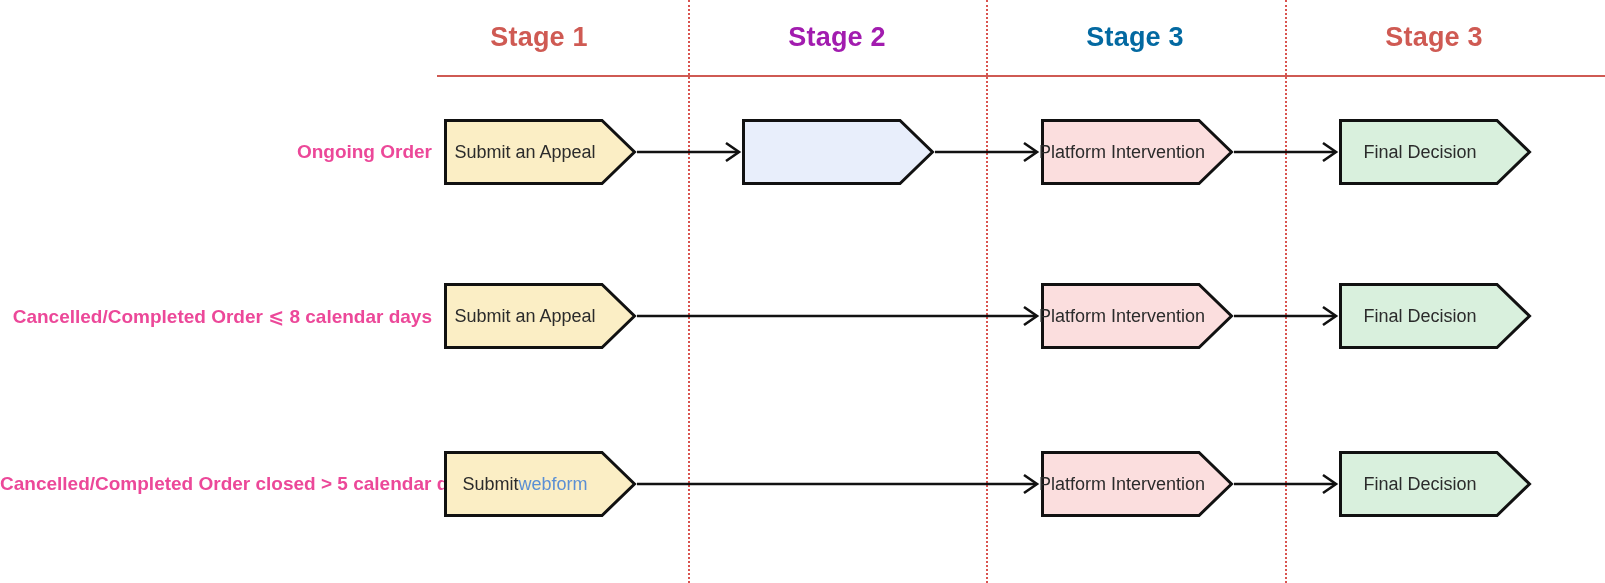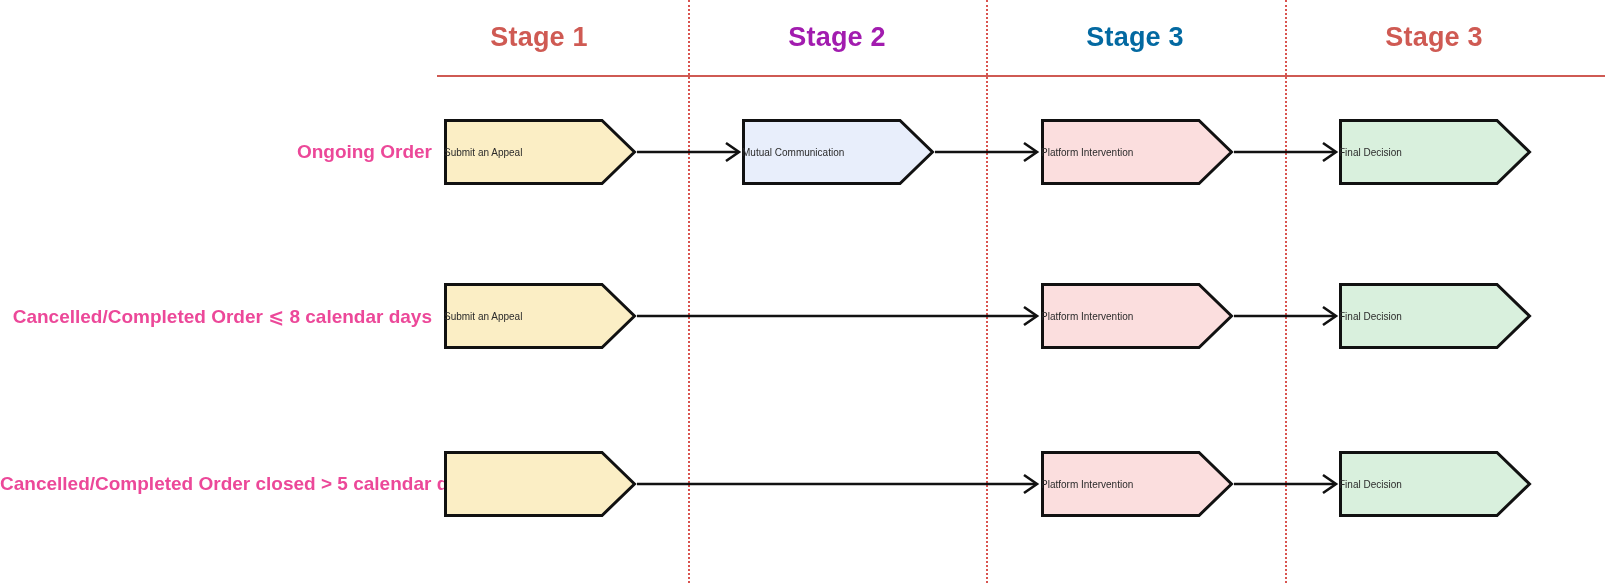--- a/index.html
+++ b/index.html
@@ -72,21 +72,22 @@
     left: 0;
     top: 0;
     overflow: visible;
   }
   .node .node-label {
     position: absolute;
     left: 0;
     top: 0;
     display: flex;
     align-items: center;
-    font-size: 10px;
+    justify-content: center;
+    font-size: 18px;
     color: #2b2b2b;
     white-space: nowrap;
     pointer-events: none;
   }
   .node .node-label .link {
     color: #5b8fd4;
   }
 
   
   .connector {
@@ -141,23 +142,20 @@
           <polygon points="1.5,1.5 158,1.5 190.5,33 158,64.5 1.5,64.5" fill="#fbeec5" stroke="#111111" stroke-width="3" stroke-linejoin="miter"></polygon>
         </svg>
         <div class="node-label" style="width: 162px; height: 66px;">
           <span>Submit an Appeal</span>
         </div>
       </div>
       <div class="node" style="left: 742px; top: 152px; width: 192px; height: 66px;">
         <svg width="192" height="66" viewBox="0 0 192 66">
           <polygon points="1.5,1.5 158,1.5 190.5,33 158,64.5 1.5,64.5" fill="#e8eefb" stroke="#111111" stroke-width="3" stroke-linejoin="miter"></polygon>
         </svg>
-        <div class="node-label" style="width: 162px; height: 66px;">
-          <span>Mutual Communication</span>
-        </div>
       </div>
       <div class="node" style="left: 1041px; top: 152px; width: 192px; height: 66px;">
         <svg width="192" height="66" viewBox="0 0 192 66">
           <polygon points="1.5,1.5 158,1.5 190.5,33 158,64.5 1.5,64.5" fill="#fbdede" stroke="#111111" stroke-width="3" stroke-linejoin="miter"></polygon>
         </svg>
         <div class="node-label" style="width: 162px; height: 66px;">
           <span>Platform Intervention</span>
         </div>
       </div>
       <div class="node" style="left: 1339px; top: 152px; width: 192px; height: 66px;">
@@ -215,20 +213,24 @@
       <div class="connector" style="left: 1234px; top: 484px; width: 102px;">
         <svg width="104" height="20" viewBox="0 0 104 20">
           <line x1="0" y1="10" x2="101" y2="10" stroke="#111111" stroke-width="2.6"></line>
           <polyline points="89,1 102,10 89,19" fill="none" stroke="#111111" stroke-width="2.6" stroke-linecap="butt" stroke-linejoin="miter"></polyline>
         </svg>
       </div>
       <div class="node" style="left: 444px; top: 484px; width: 192px; height: 66px;">
         <svg width="192" height="66" viewBox="0 0 192 66">
           <polygon points="1.5,1.5 158,1.5 190.5,33 158,64.5 1.5,64.5" fill="#fbeec5" stroke="#111111" stroke-width="3" stroke-linejoin="miter"></polygon>
         </svg>
+        <div class="node-label" style="width: 162px; height: 66px;">
+          <span>Submit </span>
+          <span class="link" style="color: rgb(91, 143, 212);">webform</span>
+        </div>
       </div>
       <div class="node" style="left: 1041px; top: 484px; width: 192px; height: 66px;">
         <svg width="192" height="66" viewBox="0 0 192 66">
           <polygon points="1.5,1.5 158,1.5 190.5,33 158,64.5 1.5,64.5" fill="#fbdede" stroke="#111111" stroke-width="3" stroke-linejoin="miter"></polygon>
         </svg>
         <div class="node-label" style="width: 162px; height: 66px;">
           <span>Platform Intervention</span>
         </div>
       </div>
       <div class="node" style="left: 1339px; top: 484px; width: 192px; height: 66px;">

